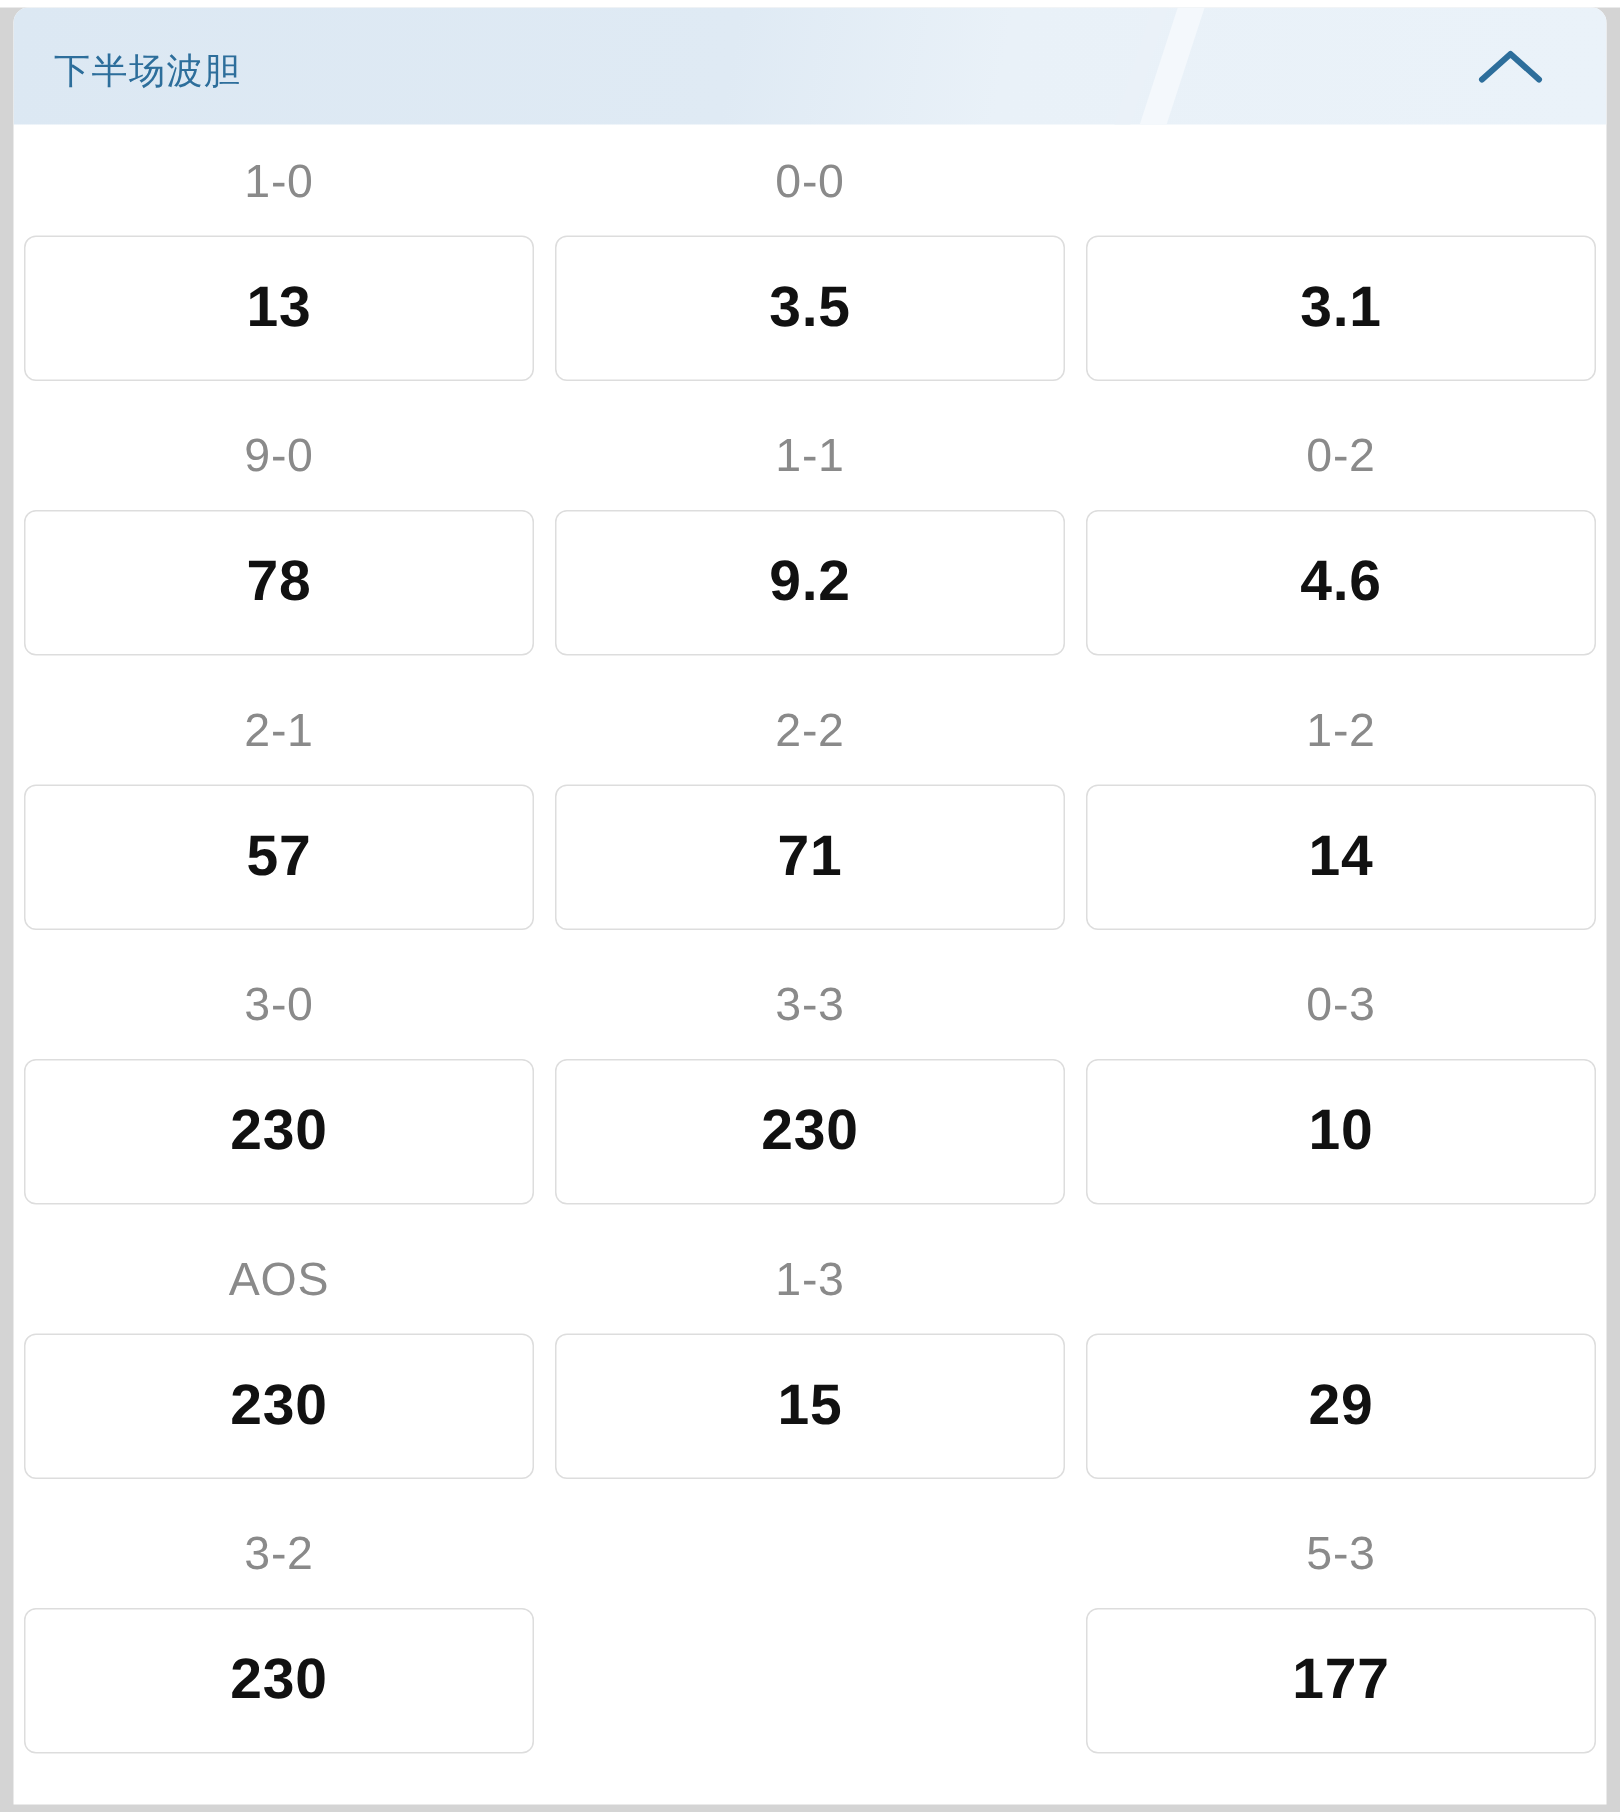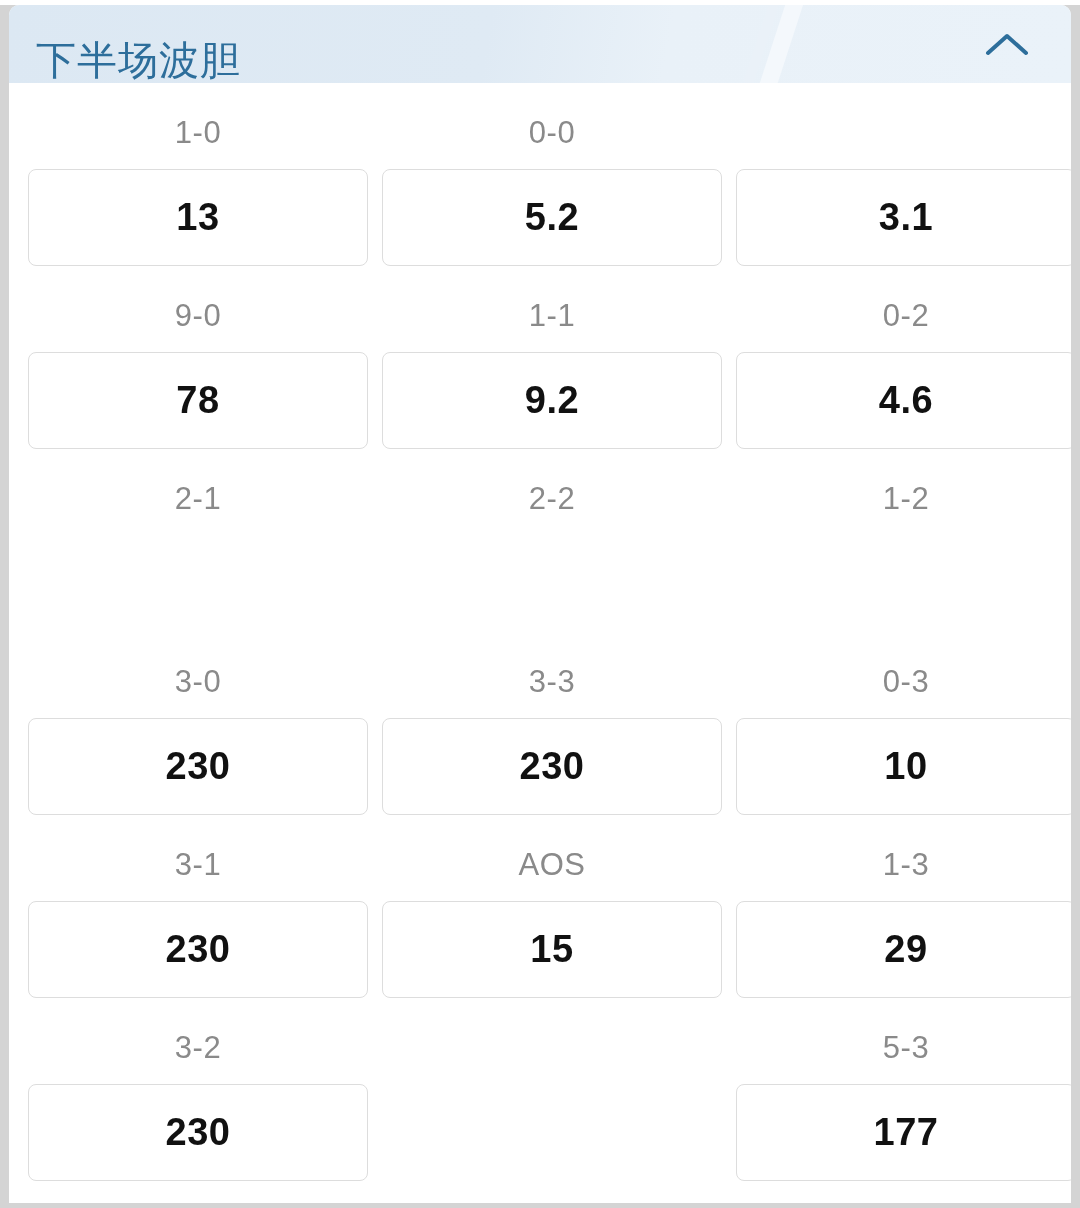--- a/index.html
+++ b/index.html
@@ -56,45 +56,45 @@
     background: #f2f7fb;
     transform: rotate(18deg);
     pointer-events: none;
   }
   .stripe.s1 { left: 745px; width: 10px; background: #eaf1f8; }
   .stripe.s2 { left: 762px; width: 17px; background: #f4f8fc; }
 
   .panel-title {
     position: absolute;
     left: 27px;
-    top: 16px;
+    top: 4px;
     height: 78px;
     line-height: 78px;
-    font-size: 40px;
+    font-size: 24px;
     color: #2d6e9b;
     letter-spacing: 1px;
     white-space: nowrap;
   }
 
   .collapse-btn {
     position: absolute;
     right: 34px;
     top: 0;
     height: 78px;
     width: 60px;
     display: flex;
     align-items: center;
     justify-content: center;
   }
   .collapse-btn svg { display: block; }
 
   
   .grid-body {
     position: relative;
-    padding: 12px;
+    padding: 0;
   }
 
   .row {
     display: flex;
     width: 1062px;
     height: 183px;
     flex-direction: column;
   }
 
   .label-row {
@@ -174,21 +174,21 @@
             </div>
             <div class="cell">
               <span class="score-label">0-0</span>
             </div>
           </div>
           <div class="odds-row">
             <div class="cell">
               <div class="odds-box">13</div>
             </div>
             <div class="cell">
-              <div class="odds-box">5.2</div>
+              <div class="odds-box">3.5</div>
             </div>
             <div class="cell">
               <div class="odds-box">3.1</div>
             </div>
           </div>
         </div>
         <div class="row">
           <div class="label-row">
             <div class="cell">
               <span class="score-label">9-0</span>
@@ -217,20 +217,31 @@
             <div class="cell">
               <span class="score-label">2-1</span>
             </div>
             <div class="cell">
               <span class="score-label">2-2</span>
             </div>
             <div class="cell">
               <span class="score-label">1-2</span>
             </div>
           </div>
+          <div class="odds-row">
+            <div class="cell">
+              <div class="odds-box">57</div>
+            </div>
+            <div class="cell">
+              <div class="odds-box">71</div>
+            </div>
+            <div class="cell">
+              <div class="odds-box">14</div>
+            </div>
+          </div>
         </div>
         <div class="row">
           <div class="label-row">
             <div class="cell">
               <span class="score-label">3-0</span>
             </div>
             <div class="cell">
               <span class="score-label">3-3</span>
             </div>
             <div class="cell">
@@ -244,23 +255,20 @@
             <div class="cell">
               <div class="odds-box">230</div>
             </div>
             <div class="cell">
               <div class="odds-box">10</div>
             </div>
           </div>
         </div>
         <div class="row">
           <div class="label-row">
-            <div class="cell">
-              <span class="score-label">3-1</span>
-            </div>
             <div class="cell">
               <span class="score-label">AOS</span>
             </div>
             <div class="cell">
               <span class="score-label">1-3</span>
             </div>
           </div>
           <div class="odds-row">
             <div class="cell">
               <div class="odds-box">230</div>

